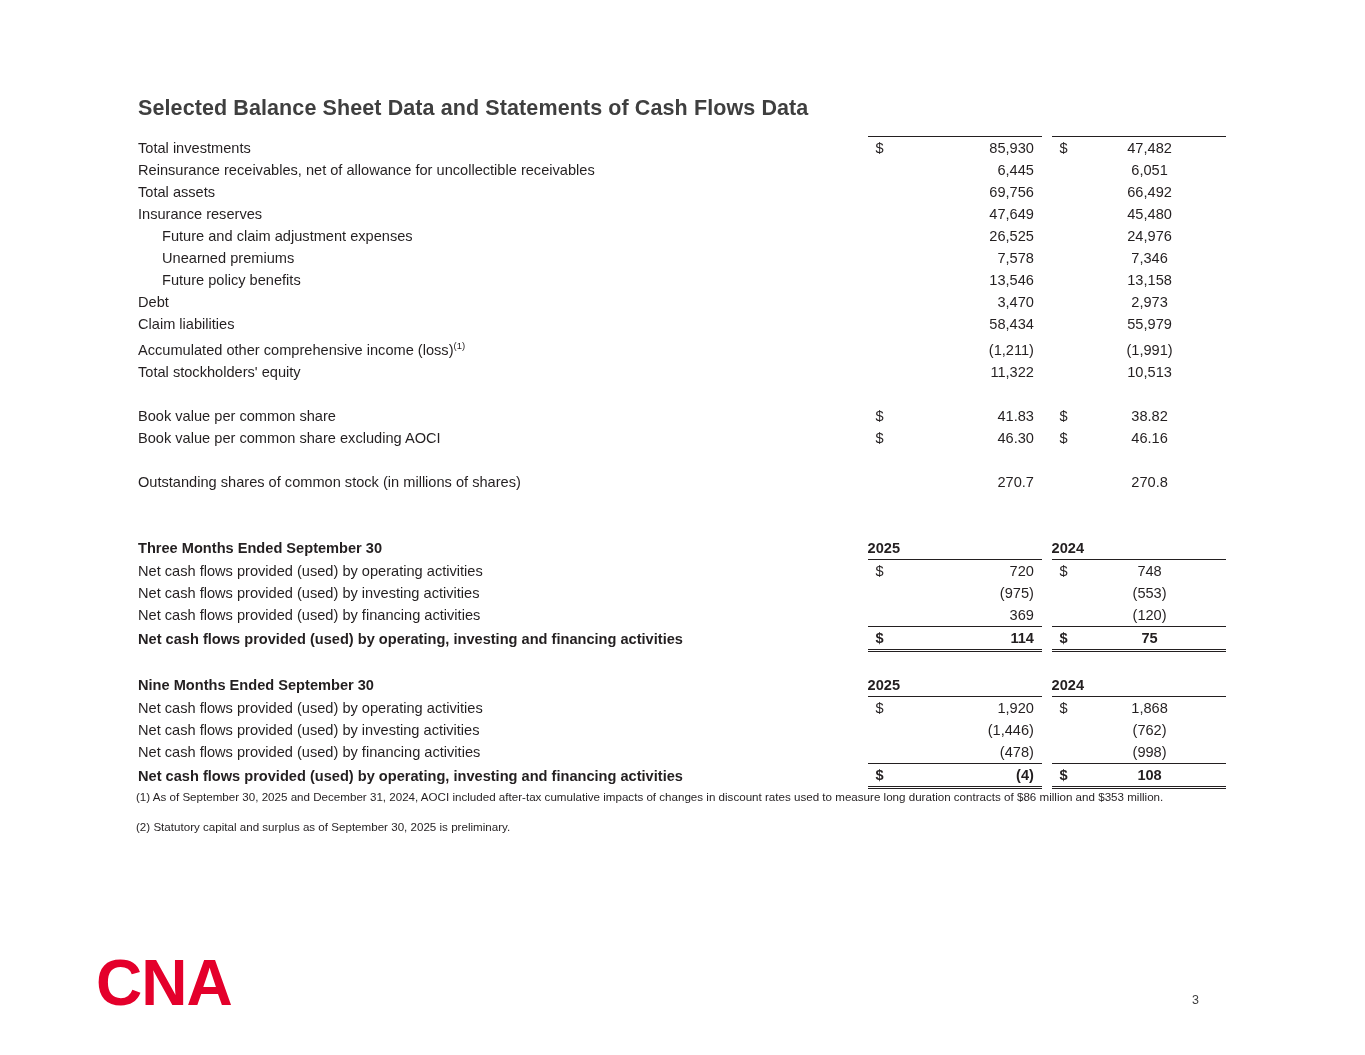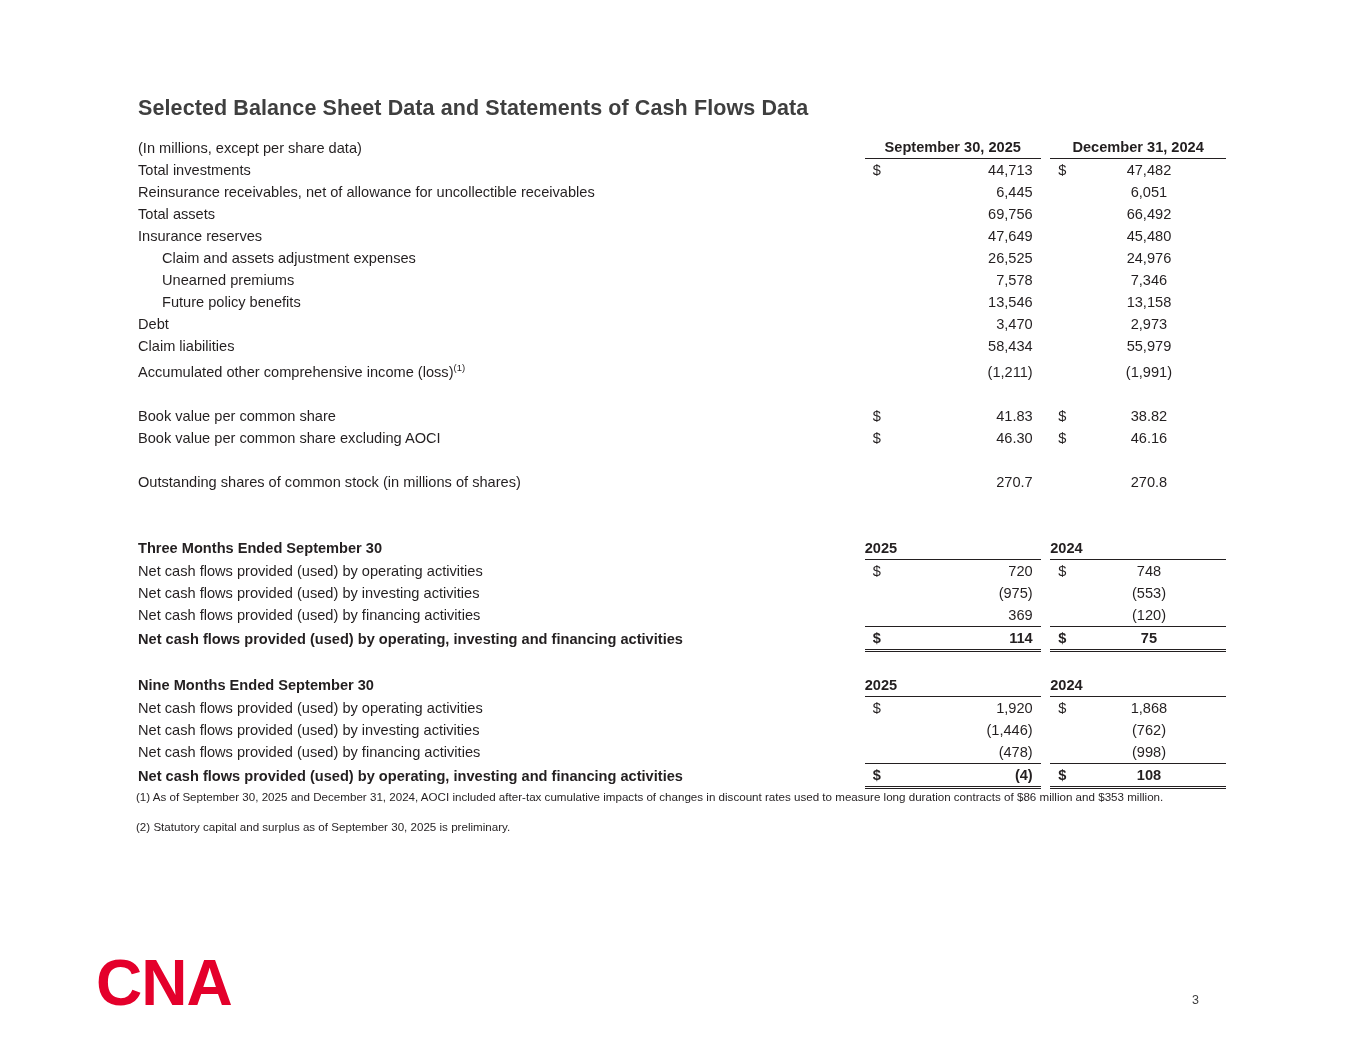--- a/index.html
+++ b/index.html
@@ -121,31 +121,25 @@
     <colgroup>
       <col class="c-label">
         <col class="c-cur1">
         <col class="c-val1">
         <col class="c-gap">
         <col class="c-cur2">
         <col class="c-val2">
     </colgroup>
     <tbody>
 
-      <tr>
-        <td class="hdr-sub">(In millions, except per share data)</td>
-        <td class="hdr-date" colspan="2">September 30, 2025</td>
-        <td></td>
-        <td class="hdr-date" colspan="2">December 31, 2024</td>
-      </tr>
 
       <tr>
         <td>Total investments</td>
         <td class="c-cur1 topline">$</td>
-        <td class="c-val1 topline">44,713</td>
+        <td class="c-val1 topline">85,930</td>
         <td></td>
         <td class="c-cur2 topline">$</td>
         <td class="c-val2 topline">47,482</td>
       </tr>
 
       <tr>
         <td>Reinsurance receivables, net of allowance for uncollectible receivables</td>
         <td class="c-cur1"></td>
         <td class="c-val1">6,445</td>
         <td></td>
@@ -165,21 +159,21 @@
       <tr>
         <td>Insurance reserves</td>
         <td class="c-cur1"></td>
         <td class="c-val1">47,649</td>
         <td></td>
         <td class="c-cur2"></td>
         <td class="c-val2">45,480</td>
       </tr>
 
       <tr>
-        <td class="indent">Claim and assets adjustment expenses</td>
+        <td class="indent">Future and claim adjustment expenses</td>
         <td class="c-cur1"></td>
         <td class="c-val1">26,525</td>
         <td></td>
         <td class="c-cur2"></td>
         <td class="c-val2">24,976</td>
       </tr>
 
       <tr>
         <td class="indent">Unearned premiums</td>
         <td class="c-cur1"></td>
@@ -218,20 +212,28 @@
 
       <tr>
         <td><span>Accumulated other comprehensive income (loss)</span><span class="sup">(1)</span></td>
         <td class="c-cur1"></td>
         <td class="c-val1">(1,211)</td>
         <td></td>
         <td class="c-cur2"></td>
         <td class="c-val2">(1,991)</td>
       </tr>
 
+      <tr>
+        <td>Total stockholders' equity</td>
+        <td class="c-cur1"></td>
+        <td class="c-val1">11,322</td>
+        <td></td>
+        <td class="c-cur2"></td>
+        <td class="c-val2">10,513</td>
+      </tr>
 
       <tr class="row-space">
           <td colspan="6"></td>
         </tr>
 
       <tr>
         <td>Book value per common share</td>
         <td class="c-cur1">$</td>
         <td class="c-val1">41.83</td>
         <td></td>

